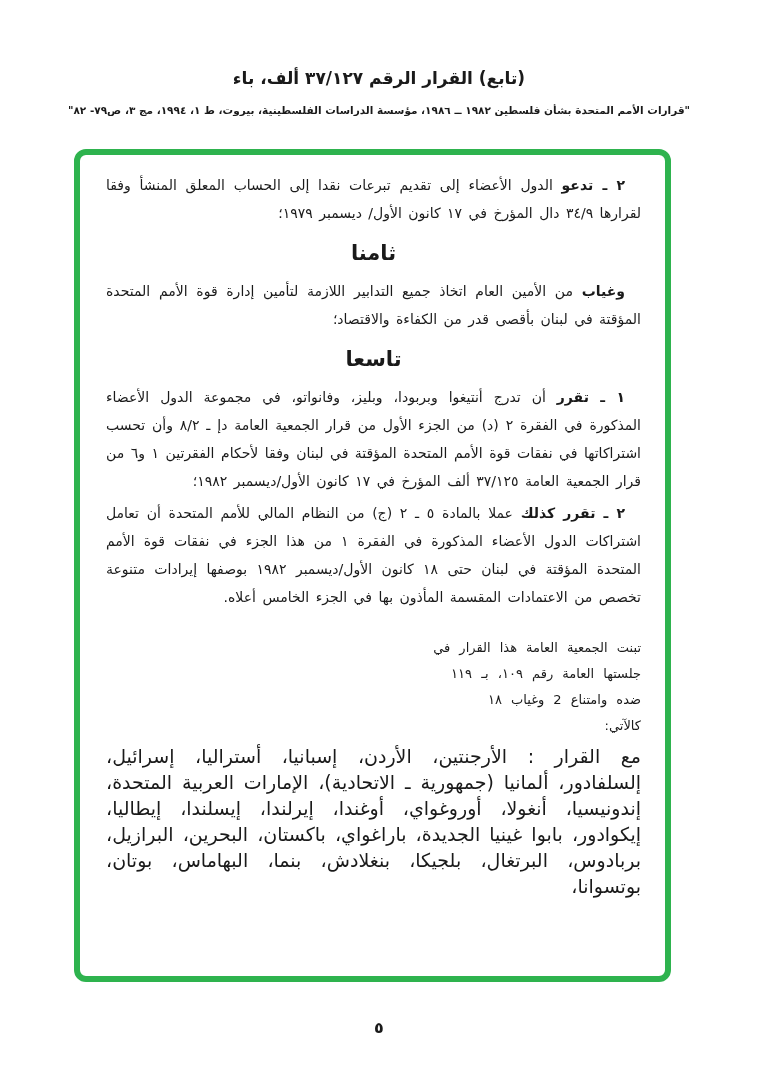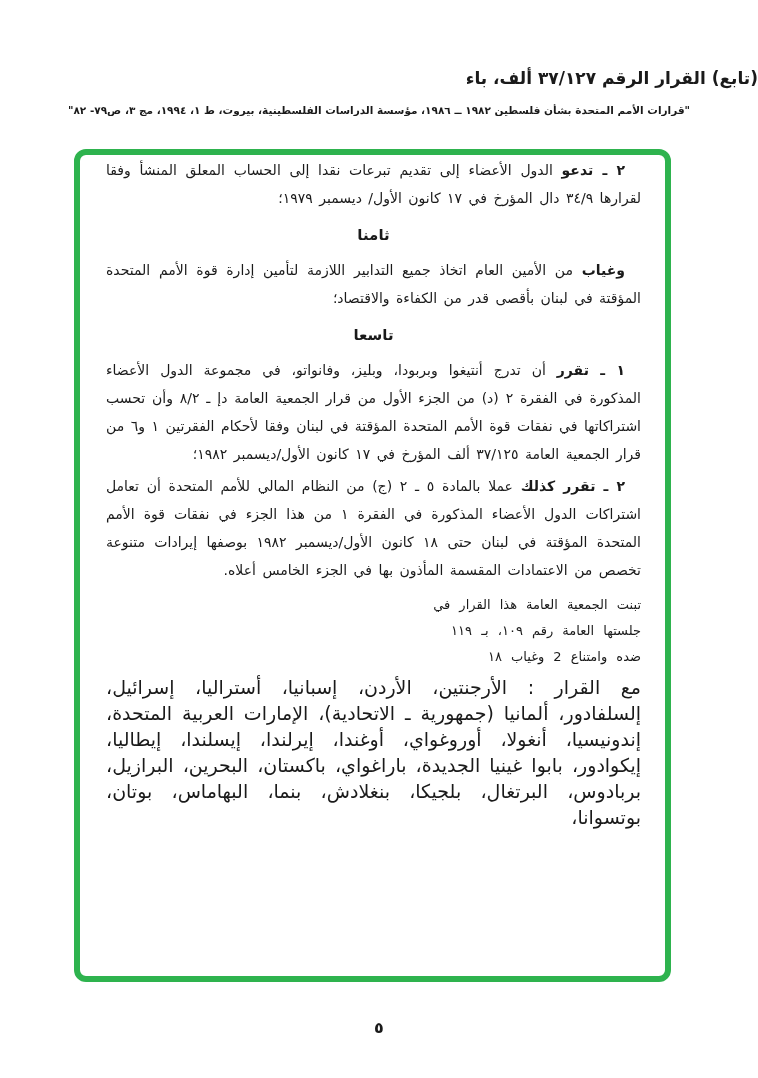--- a/index.html
+++ b/index.html
@@ -15,20 +15,21 @@
     direction: rtl;
     font-family: "DejaVu Sans", sans-serif;
     color: #1a1a1a;
     overflow: hidden;
   }
   .header-title {
     position: absolute;
     top: 68px;
     left: 0;
     right: 0;
+    text-align: center;
     font-size: 17px;
     font-weight: bold;
     letter-spacing: 0.5px;
   }
   .header-citation {
     position: absolute;
     top: 104px;
     left: 18px;
     right: 18px;
     text-align: center;
@@ -39,40 +40,40 @@
   }
   .resolution-box {
     position: absolute;
     top: 149px;
     left: 74px;
     width: 597px;
     min-height: 833px;
     box-sizing: border-box;
     border: 6px solid #2eb34e;
     border-radius: 12px;
-    padding: 1px 24px 16px 26px;
+    padding: 16px 24px 16px 26px;
     background: #ffffff;
   }
   .para {
     margin: 0 0 4px 0;
     font-size: 14px;
     line-height: 28px;
     text-align: justify;
     word-spacing: 2px;
   }
   .para.indent { text-indent: 16px; }
   .para .lead { font-weight: bold; }
   .section-heading {
     text-align: center;
-    font-size: 15px;
+    font-size: 21px;
     font-weight: bold;
     margin: 14px 0 12px 0;
   }
   .notes {
-    margin-top: 8px;
+    margin-top: 24px;
     font-size: 13px;
     line-height: 26px;
     word-spacing: 5px;
   }
   .note-line { text-align: right; }
   .vote {
     margin-top: 4px;
     font-size: 19px;
     line-height: 26px;
     text-align: justify;
@@ -109,20 +110,21 @@
     <div class="section-heading">تاسعا</div>
 
     <p class="para indent"><span class="lead">١ ـ تقرر</span><span> أن تدرج أنتيغوا وبربودا، وبليز، وفانواتو، في مجموعة الدول الأعضاء المذكورة في الفقرة ٢ (د) من الجزء الأول من قرار الجمعية العامة دإ ـ ٨/٢ وأن تحسب اشتراكاتها في نفقات قوة الأمم المتحدة المؤقتة في لبنان وفقا لأحكام الفقرتين ١ و٦ من قرار الجمعية العامة ٣٧/١٢٥ ألف المؤرخ في ١٧ كانون الأول/ديسمبر ١٩٨٢؛</span></p>
 
     <p class="para indent"><span class="lead">٢ ـ تقرر كذلك</span><span> عملا بالمادة ٥ ـ ٢ (ج) من النظام المالي للأمم المتحدة أن تعامل اشتراكات الدول الأعضاء المذكورة في الفقرة ١ من هذا الجزء في نفقات قوة الأمم المتحدة المؤقتة في لبنان حتى ١٨ كانون الأول/ديسمبر ١٩٨٢ بوصفها إيرادات متنوعة تخصص من الاعتمادات المقسمة المأذون بها في الجزء الخامس أعلاه.</span></p>
 
     <div class="notes">
       <div class="note-line">تبنت الجمعية العامة هذا القرار في</div>
       <div class="note-line">جلستها العامة رقم ١٠٩، بـ ١١٩</div>
       <div class="note-line">ضده وامتناع 2 وغياب ١٨</div>
+      <div class="note-line">كالآتي:</div>
     </div>
 
     <p class="vote"><span>مع القرار :</span><span> الأرجنتين، الأردن، إسبانيا، أستراليا، إسرائيل، إلسلفادور، ألمانيا (جمهورية ـ الاتحادية)، الإمارات العربية المتحدة، إندونيسيا، أنغولا، أوروغواي، أوغندا، إيرلندا، إيسلندا، إيطاليا، إيكوادور، بابوا غينيا الجديدة، باراغواي، باكستان، البحرين، البرازيل، بربادوس، البرتغال، بلجيكا، بنغلادش، بنما، البهاماس، بوتان، بوتسوانا،</span></p>
 
   </div>
 
   <div class="page-number">٥</div>
 
 </div>
 

